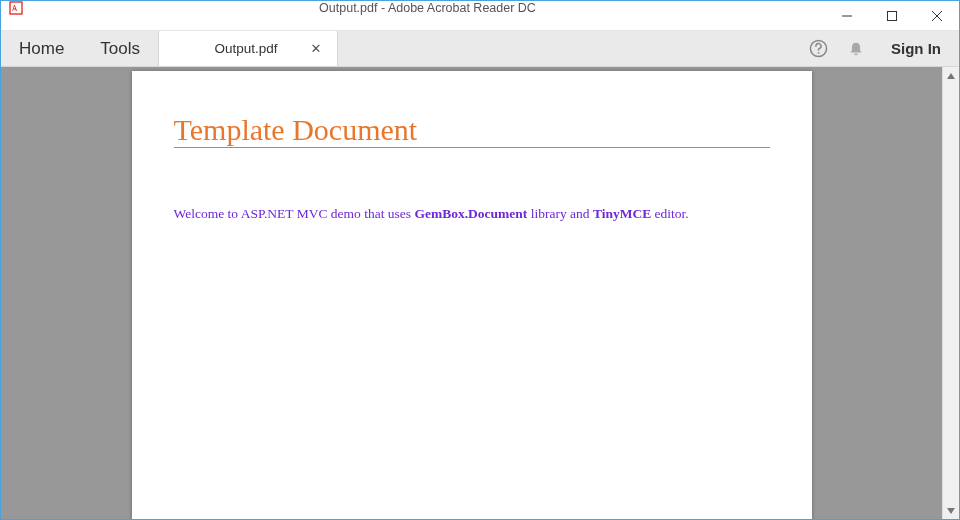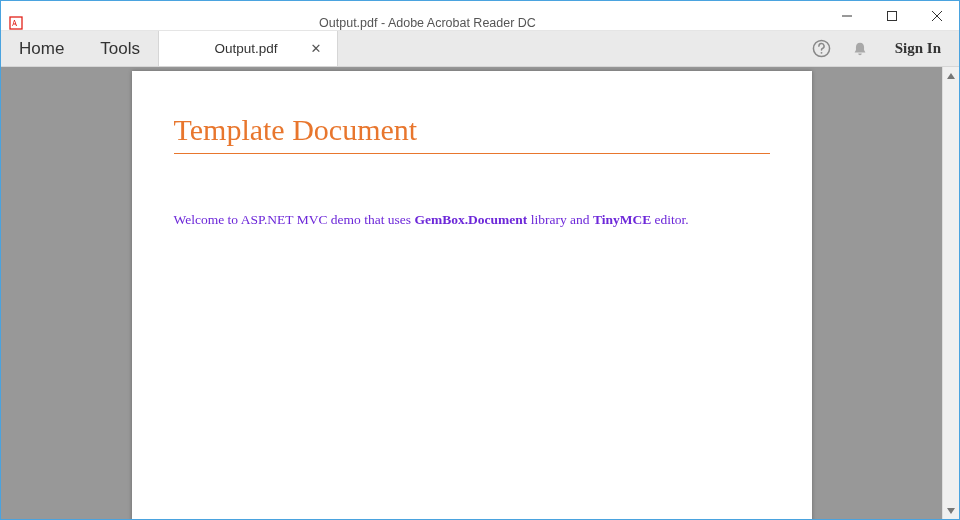--- a/index.html
+++ b/index.html
@@ -5,21 +5,21 @@
   * { box-sizing: border-box; margin: 0; padding: 0; }
   html, body { width: 960px; height: 520px; overflow: hidden; font-family: "Segoe UI", Arial, sans-serif; }
   .window {
     width: 960px; height: 520px;
     border: 1px solid #4aa3df;
     background: #fff;
     display: flex; flex-direction: column;
   }
   
   .titlebar {
-    height: 30px; display: flex; align-items: flex-end;
+    height: 30px; display: flex; align-items: flex-start;
     background: #fff; border-bottom: 1px solid #e5e5e5;
     font-size: 12px; color: #555;
   }
   .titlebar .app-icon {
     width: 30px; display: flex; align-items: center; justify-content: center;
   }
   .titlebar .title-text {
     flex: 1; text-align: center; color: #555; font-size: 12.5px;
   }
   .win-controls { display: flex; height: 100%; }
@@ -43,21 +43,21 @@
     border-left: 1px solid #d6d6d6; border-right: 1px solid #d6d6d6;
     padding: 0 12px 0 50px; min-width: 180px; position: relative;
     font-size: 13.5px; color: #333;
   }
   .doc-tab .tab-title { flex: 1; text-align: center; }
   .doc-tab .tab-close {
     width: 18px; height: 18px; display: flex; align-items: center; justify-content: center;
     margin-left: 24px; font-size: 13px; color: #555;
   }
   .tb-right {
-    margin-left: auto; display: flex; align-items: center; padding-right: 18px; gap: 16px; font-family: Liberation Serif, serif;
+    margin-left: auto; display: flex; align-items: center; padding-right: 18px; gap: 16px;
   }
   .tb-icon {
     width: 22px; height: 22px; display: flex; align-items: center; justify-content: center;
     color: #777;
   }
   .signin {
     font-size: 15px; color: #333; font-weight: 600; padding-left: 8px;
   }
   
   .content-area {
@@ -69,21 +69,21 @@
   }
   .page {
     margin-top: 4px;
     width: 680px; height: 100%; background: #fff;
     box-shadow: 0 0 4px rgba(0,0,0,0.3);
     padding: 42px 42px;
     font-family: "Times New Roman", serif;
   }
   .page h1 {
     color: #E8762D; font-weight: 400; font-size: 30px;
-    border-bottom: 1px solid #E8762D; padding-bottom: 6px;
+    border-bottom: 1px solid #E8762D; 
     font-family: Georgia, "Times New Roman", serif;
     margin-bottom: 58px;
   }
   .page p { font-size: 13.5px; color: #6d28d9; }
   .page p b { font-weight: bold; }
   
   .vscroll {
     width: 17px; background: #f0f0f0; border-left: 1px solid #ddd;
     display: flex; flex-direction: column; align-items: center;
   }

